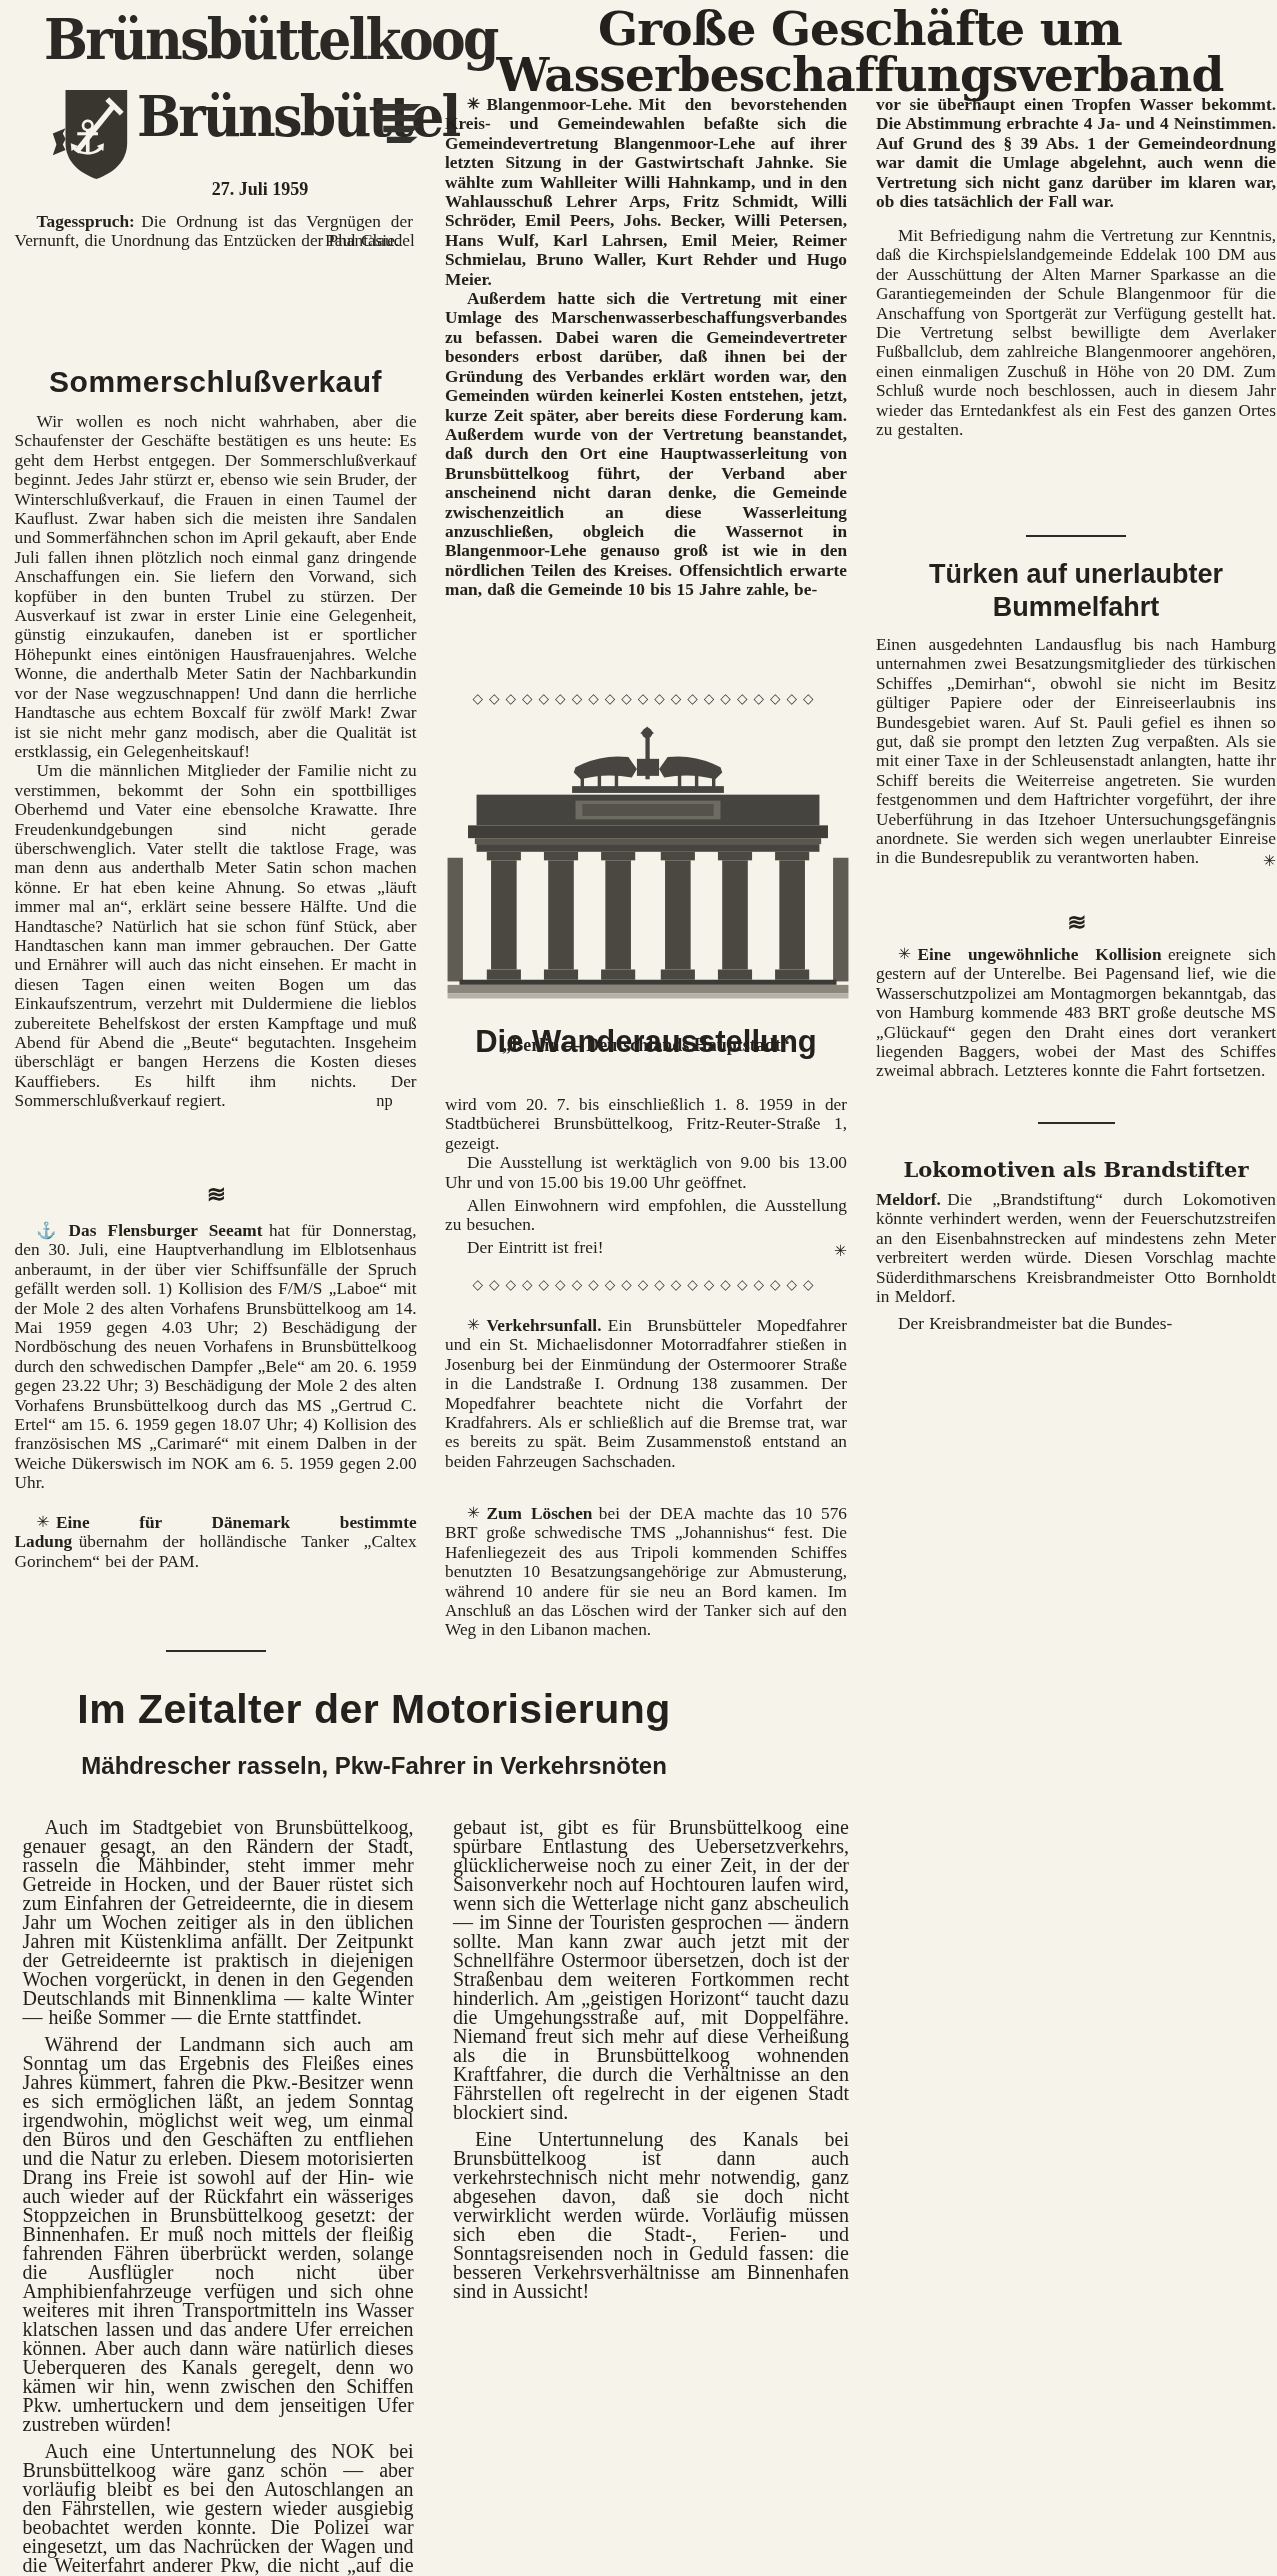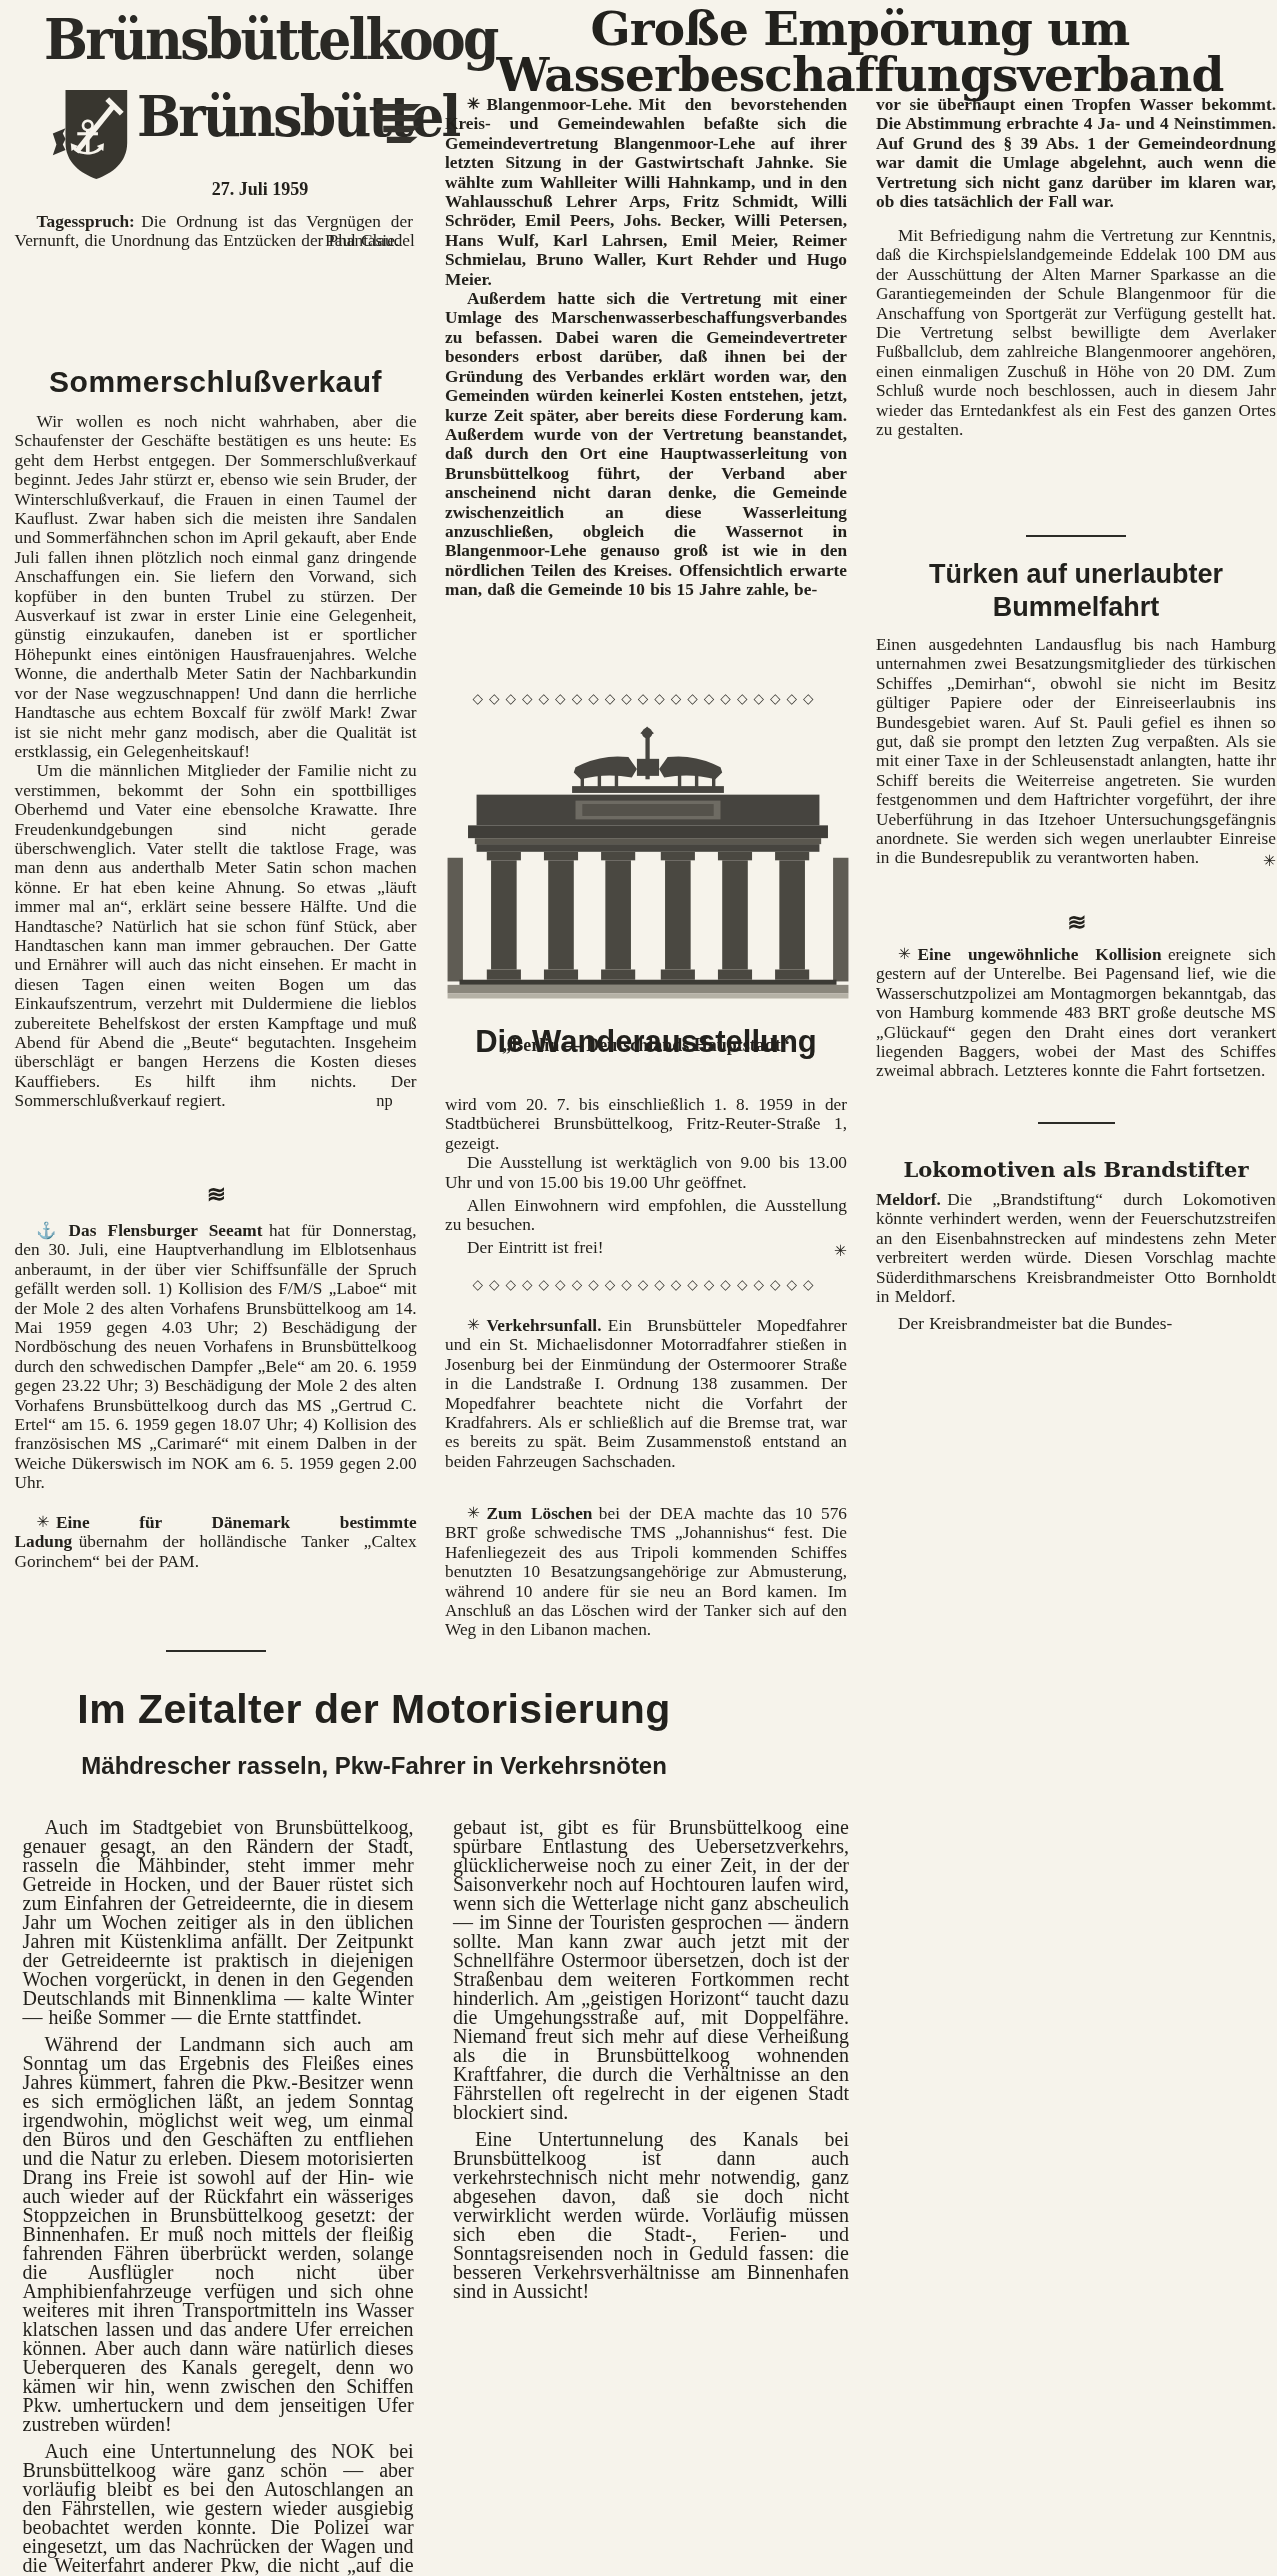--- a/index.html
+++ b/index.html
@@ -114,21 +114,21 @@
     <p class="bt">
       <span class="icon-star">✳</span><b class="lead">Eine für Dänemark bestimmte Ladung</b><span>übernahm der holländische Tanker „Caltex Gorinchem“ bei der PAM.</span>
     </p>
   </div>
 
 
   <div class="col" style="left:14.6px;top:1650px;width:402px;">
       <div class="rule"></div>
     </div>
 
-  <h1 class="col h-serif" id="headline" style="left:445px;top:5.5px;width:830px;">Große Empörung um Wasserbeschaffungsverband</h1>
+  <h1 class="col h-serif" id="headline" style="left:445px;top:5.5px;width:830px;">Große Geschäfte um Wasserbeschaffungsverband</h1>
 
   <div class="col" style="left:445px;top:95px;width:402px;">
     <p class="bt bold noindent" style="text-indent:22px;">
       <span class="icon-star">✳</span><b class="lead">Blangenmoor-Lehe.</b><span>Mit den bevorstehenden Kreis- und Gemeindewahlen befaßte sich die Gemeindevertretung Blangenmoor-Lehe auf ihrer letzten Sitzung in der Gastwirtschaft Jahnke. Sie wählte zum Wahlleiter Willi Hahnkamp, und in den Wahlausschuß Lehrer Arps, Fritz Schmidt, Willi Schröder, Emil Peers, Johs. Becker, Willi Petersen, Hans Wulf, Karl Lahrsen, Emil Meier, Reimer Schmielau, Bruno Waller, Kurt Rehder und Hugo Meier.</span>
     </p>
     <p class="bt bold">Außerdem hatte sich die Vertretung mit einer Umlage des Marschenwasserbeschaffungsverbandes zu befassen. Dabei waren die Gemeindevertreter besonders erbost darüber, daß ihnen bei der Gründung des Verbandes erklärt worden war, den Gemeinden würden keinerlei Kosten entstehen, jetzt, kurze Zeit später, aber bereits diese Forderung kam. Außerdem wurde von der Vertretung beanstandet, daß durch den Ort eine Hauptwasserleitung von Brunsbüttelkoog führt, der Verband aber anscheinend nicht daran denke, die Gemeinde zwischenzeitlich an diese Wasserleitung anzuschließen, obgleich die Wassernot in Blangenmoor-Lehe genauso groß ist wie in den nördlichen Teilen des Kreises. Offensichtlich erwarte man, daß die Gemeinde 10 bis 15 Jahre zahle, be-</p>
   </div>
 
   <div class="col diamonds" style="left:445px;top:690px;width:402px;">◇◇◇◇◇◇◇◇◇◇◇◇◇◇◇◇◇◇◇◇◇</div>
 

